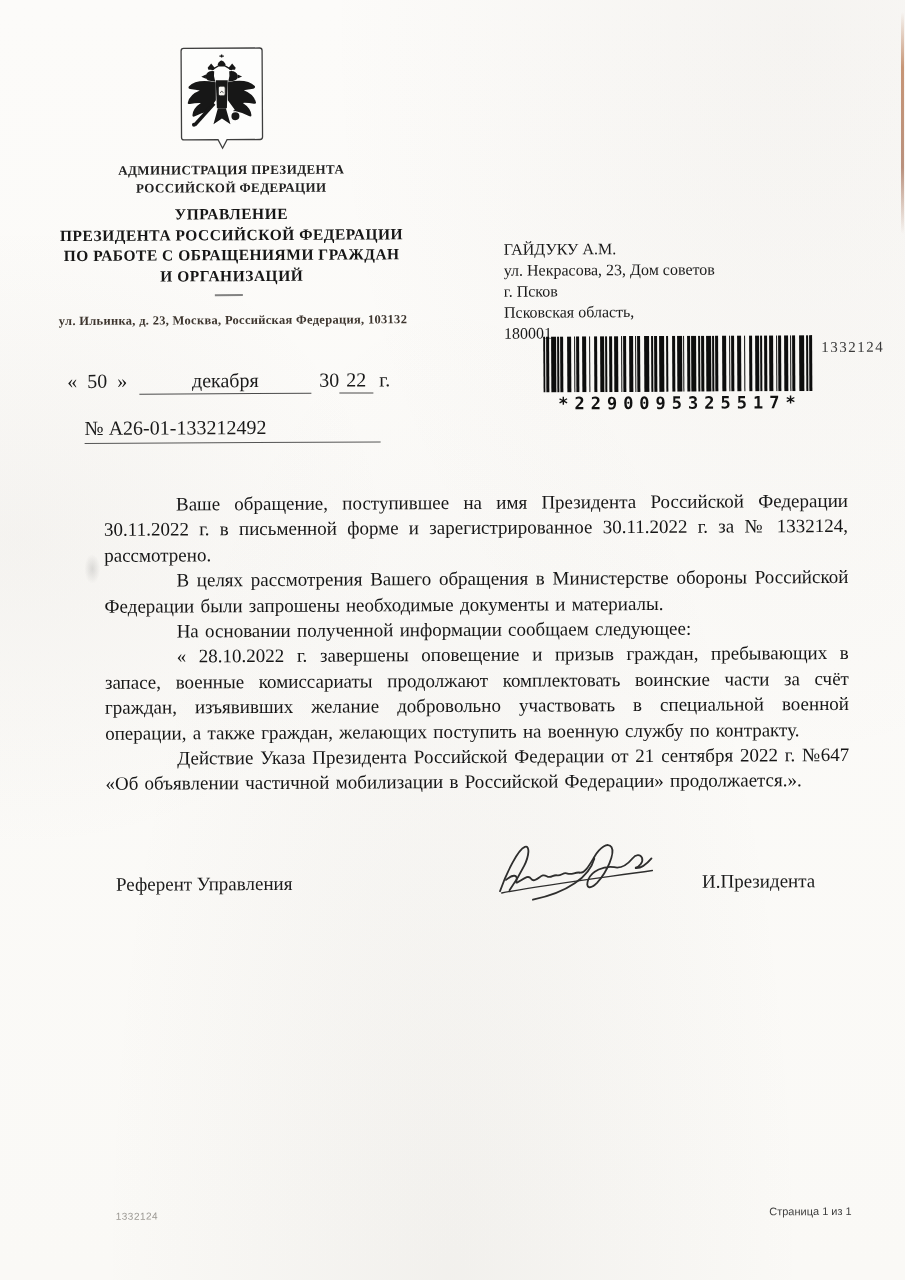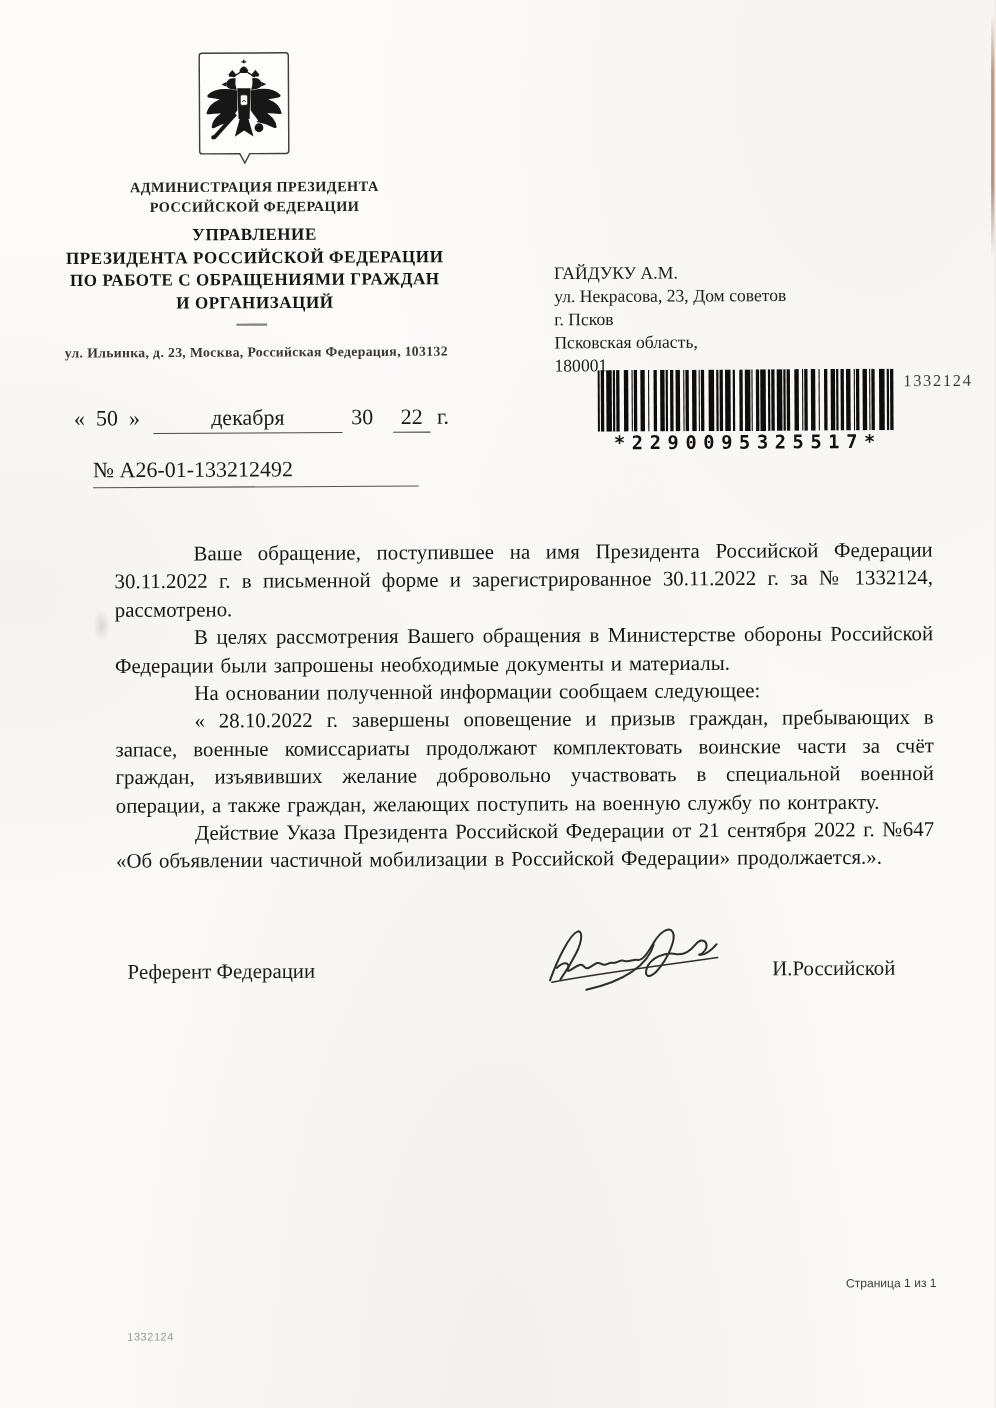--- a/index.html
+++ b/index.html
@@ -41,39 +41,39 @@
         font-family:"DejaVu Sans Mono","Liberation Mono",monospace;
         font-size:17px;font-weight:bold;letter-spacing:6px;color:#111;white-space:nowrap;}
   .barcode-side-number{position:absolute;left:822px;top:341px;font-size:15px;letter-spacing:1.5px;color:#3a3a3a;}
 
   
   .date-row{position:absolute;left:68px;top:368px;font-size:20px;color:#1a1a1a;white-space:nowrap;}
   .date-row .gap{display:inline-block;width:10px;}
   .blank-month{display:inline-block;width:172px;margin-left:12px;text-align:center;
         border-bottom:1.5px solid #4a4a4a;padding-bottom:1px;}
   .year-prefix{margin-left:8px;}
-  .blank-year{display:inline-block;width:34px;text-align:center;border-bottom:1.5px solid #4a4a4a;padding-bottom:1px;margin-left:18px;}
+  .blank-year{display:inline-block;width:34px;text-align:center;border-bottom:1.5px solid #4a4a4a;padding-bottom:1px;}
   .year-unit{margin-left:6px;}
   .ref-row{position:absolute;left:85px;top:415px;font-size:20px;color:#1a1a1a;}
   .ref-row .ref-num{display:inline-block;width:296px;border-bottom:1.5px solid #555;padding-bottom:3px;}
 
   
   .body-text{position:absolute;left:104px;top:490px;width:744px;
         font-size:19px;line-height:25.4px;text-align:justify;color:#161616;}
   .body-text p{margin:0;text-indent:72px;word-spacing:1.5px;}
 
   
   .sig-title{position:absolute;left:114px;top:872px;font-size:19px;color:#1a1a1a;}
   .sig-scrawl{position:absolute;left:487px;top:836px;width:178px;height:78px;}
   .sig-name{position:absolute;left:700px;top:872px;font-size:19px;color:#1a1a1a;}
 
   
   .footer-left{position:absolute;left:112px;top:1209px;
         font-family:"Liberation Sans","DejaVu Sans",sans-serif;font-size:10px;letter-spacing:.5px;color:#9a9792;}
-  .footer-right{position:absolute;right:57px;top:1163px;
+  .footer-right{position:absolute;right:57px;top:1207px;
         font-family:"Liberation Sans","DejaVu Sans",sans-serif;font-size:11px;color:#3c3c3c;}
 
   
   .edge-right{position:absolute;right:1px;top:12px;width:3px;height:222px;border-radius:2px;
         background:linear-gradient(to bottom, rgba(160,70,15,0), rgba(160,70,15,.55) 25%, rgba(125,45,8,.5) 70%, rgba(160,70,15,0));}
   .smudge{position:absolute;left:84px;top:552px;width:16px;height:30px;border-radius:50%;
         background:radial-gradient(rgba(90,90,90,.18), transparent 70%);}
 </style>
 </head>
 <body>
@@ -145,31 +145,31 @@
     </div>
 
     <div class="body-text">
         <p>Ваше обращение,  поступившее на имя Президента Российской Федерации 30.11.2022 г. в письменной форме и зарегистрированное 30.11.2022 г. за № 1332124, рассмотрено.</p>
         <p>В целях рассмотрения Вашего обращения в Министерстве обороны Российской Федерации были запрошены необходимые документы и материалы.</p>
         <p>На основании полученной информации сообщаем следующее:</p>
         <p>« 28.10.2022 г. завершены оповещение и призыв граждан, пребывающих в запасе, военные комиссариаты продолжают комплектовать воинские части за счёт граждан, изъявивших желание добровольно участвовать в специальной военной операции, а также граждан, желающих поступить на военную службу по контракту.</p>
         <p>Действие Указа Президента Российской Федерации от 21 сентября 2022 г. №647 «Об объявлении частичной мобилизации в Российской Федерации» продолжается.».</p>
       </div>
 
-    <div class="sig-title">Референт Федерации</div>
+    <div class="sig-title">Референт Управления</div>
     <svg class="sig-scrawl" viewBox="0 0 200 90">
       <g fill="none" stroke="#1d1d1d" stroke-width="2.1" stroke-linecap="round" opacity="0.92">
         <path d="M10 64 C18 42 31 16 39 13 C45 11 44 23 38 35 C33 45 26 56 21 63"></path>
         <path d="M17 51 C25 44 31 45 29 52 C27 58 35 50 41 48 C47 46 45 54 51 51 C57 48 59 44 64 47 C69 50 71 45 76 46 C81 47 83 42 88 44 C93 46 97 42 102 43"></path>
         <path d="M102 43 C108 44 113 35 119 25 C125 15 135 7 139 14 C143 21 134 42 122 55 C114 63 108 61 112 51 C116 41 130 35 142 37 C151 39 158 33 163 27 C167 22 172 22 174 26 C176 31 171 37 166 38 C172 39 179 34 185 27"></path>
         <path d="M119 27 C113 48 88 66 48 74"></path>
         <path d="M12 66 C60 57 120 50 186 41" stroke-width="1.6"></path>
       </g>
     </svg>
-    <div class="sig-name">И.Российской</div>
+    <div class="sig-name">И.Президента</div>
 
     <div class="footer-left">1332124</div>
     <div class="footer-right">Страница 1 из 1</div>
 
     <div class="smudge"></div>
   </div>
 
   <div class="edge-right"></div>
 </div>
 

